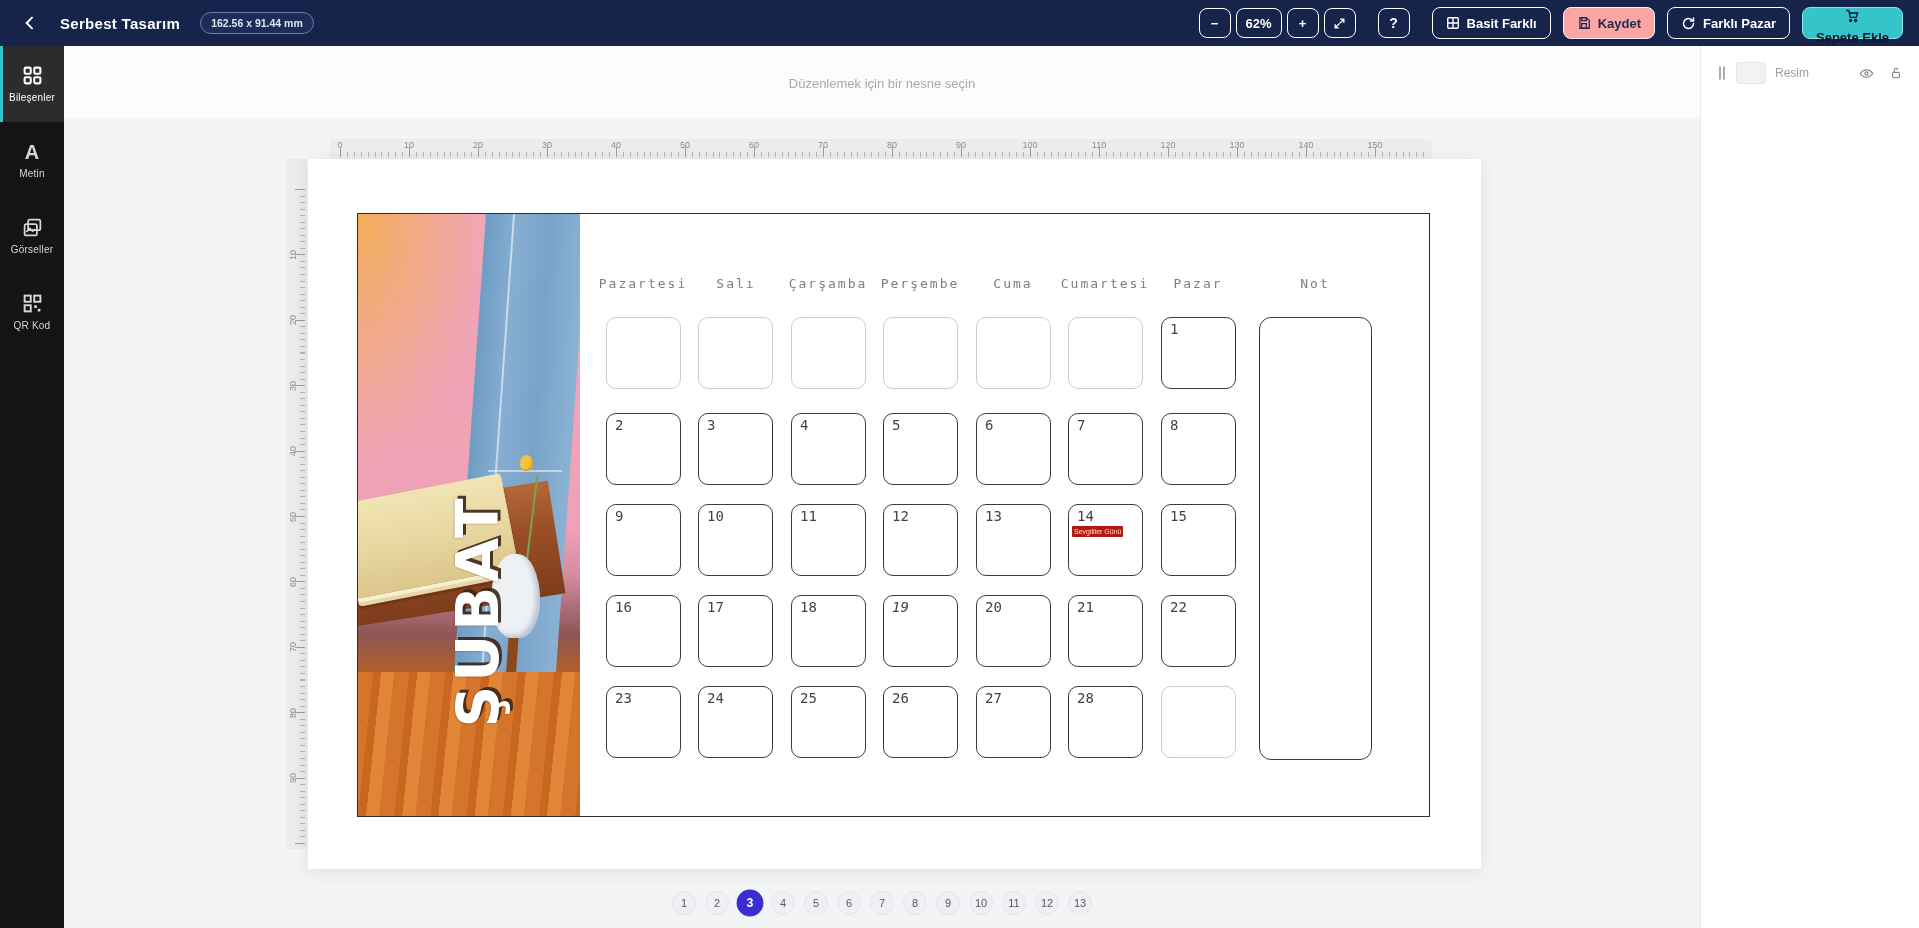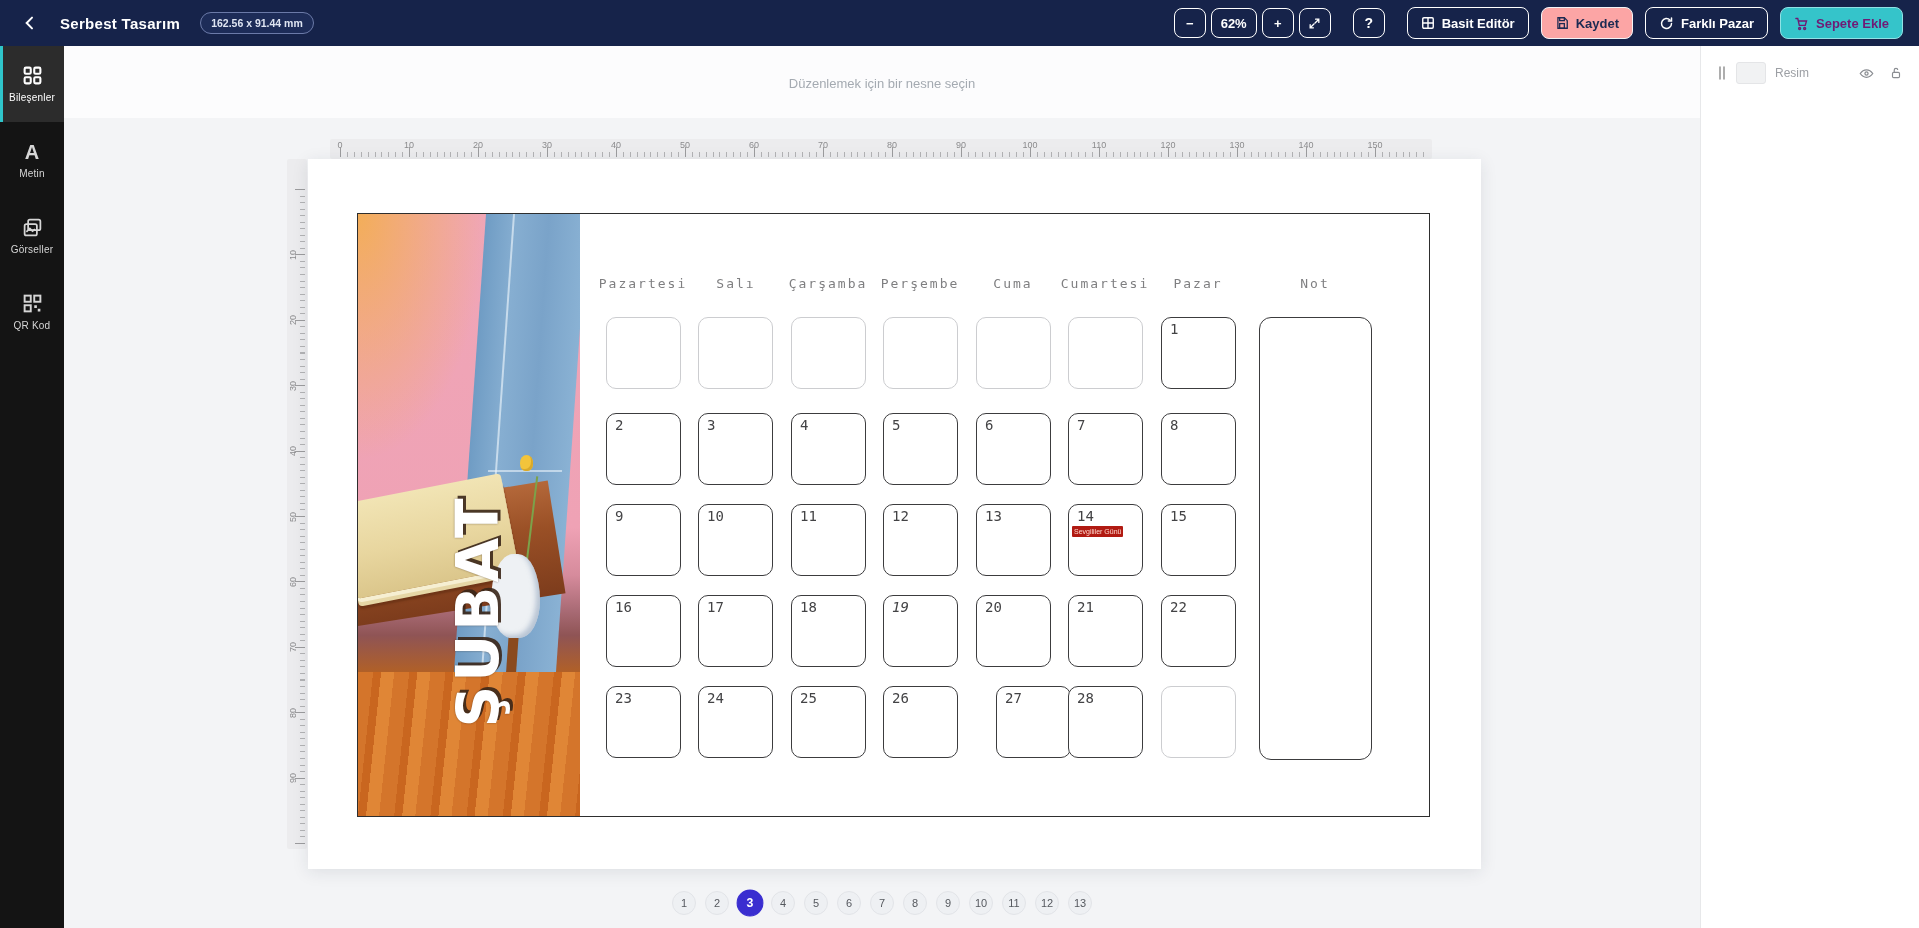--- a/index.html
+++ b/index.html
@@ -22,21 +22,21 @@
               display:flex; align-items:center; justify-content:center; cursor:pointer; }
   .zoom-level { min-width:46px; }
   .help-btn { width:32px; height:30px; border:1.5px solid #fff; border-radius:8px;
               background:transparent; color:#fff; font-weight:bold; font-size:14px;
               display:flex; align-items:center; justify-content:center; margin-right:10px; cursor:pointer; }
   .tb-btn { height:32px; display:flex; align-items:center; gap:7px; padding:0 13px;
             border-radius:8px; font-size:13px; font-weight:bold; cursor:pointer;
             border:1.5px solid #fff; background:transparent; color:#fff; }
   .tb-btn svg { flex:0 0 auto; }
   .btn-kaydet { background:#fca5a5; color:#1c2a52; border-color:#f2f4f7; }
-  .btn-sepete { background:#35c4ca; color:#701a75; border-color:#8fe2e5; }
+  .btn-sepete { background:#35c4ca; color:#0f172a; border-color:#8fe2e5;flex-direction:column; }
 
   
   .sidebar { position:absolute; left:0; top:46px; bottom:0; width:64px; background:#141414; z-index:40; }
   .side-item { height:76px; display:flex; flex-direction:column; align-items:center;
                justify-content:center; gap:6px; color:#d6d6d6; cursor:pointer; position:relative; }
   .side-item .side-label { font-size:10px; letter-spacing:.2px; }
   .side-item.active { background:#2c2c2c; color:#fff; }
   .side-item.active::before { content:""; position:absolute; left:0; top:0; bottom:0; width:3px; background:#2fc5ca; }
   .metin-glyph { font-size:20px; font-weight:bold; line-height:20px; }
 
@@ -153,21 +153,21 @@
     </button>
   </div>
 
   <button class="help-btn">?</button>
 
   <button class="tb-btn">
     <svg width="14" height="14" viewBox="0 0 24 24" fill="none" stroke="currentColor" stroke-width="2.4">
         <rect x="3" y="3" width="18" height="18" rx="2"></rect>
         <path d="M3 12h18M12 3v18"></path>
       </svg>
-    <span>Basit Editör</span>
+    <span>Basit Farklı</span>
   </button>
 
   <button class="tb-btn btn-kaydet">
     <svg width="14" height="14" viewBox="0 0 24 24" fill="none" stroke="currentColor" stroke-width="2.2">
         <path d="M5 3h11l5 5v13H5z"></path>
         <path d="M8 3v5h8V3"></path>
         <rect x="8" y="13" width="8" height="8"></rect>
       </svg>
     <span>Kaydet</span>
   </button>
@@ -361,21 +361,21 @@
         </div>
         <div class="cell" style="left: 340px; top: 472px;">
           <span class="daynum">24</span>
         </div>
         <div class="cell" style="left: 433px; top: 472px;">
           <span class="daynum">25</span>
         </div>
         <div class="cell" style="left: 525px; top: 472px;">
           <span class="daynum">26</span>
         </div>
-        <div class="cell" style="left: 638px; top: 472px;">
+        <div class="cell" style="left: 618px; top: 472px;">
           <span class="daynum">27</span>
         </div>
         <div class="cell" style="left: 710px; top: 472px;">
           <span class="daynum">28</span>
         </div>
         <div class="cell cell-empty" style="left: 803px; top: 472px;"></div>
       </div>
   </div>
 
   <div class="pagination" id="pagination">

